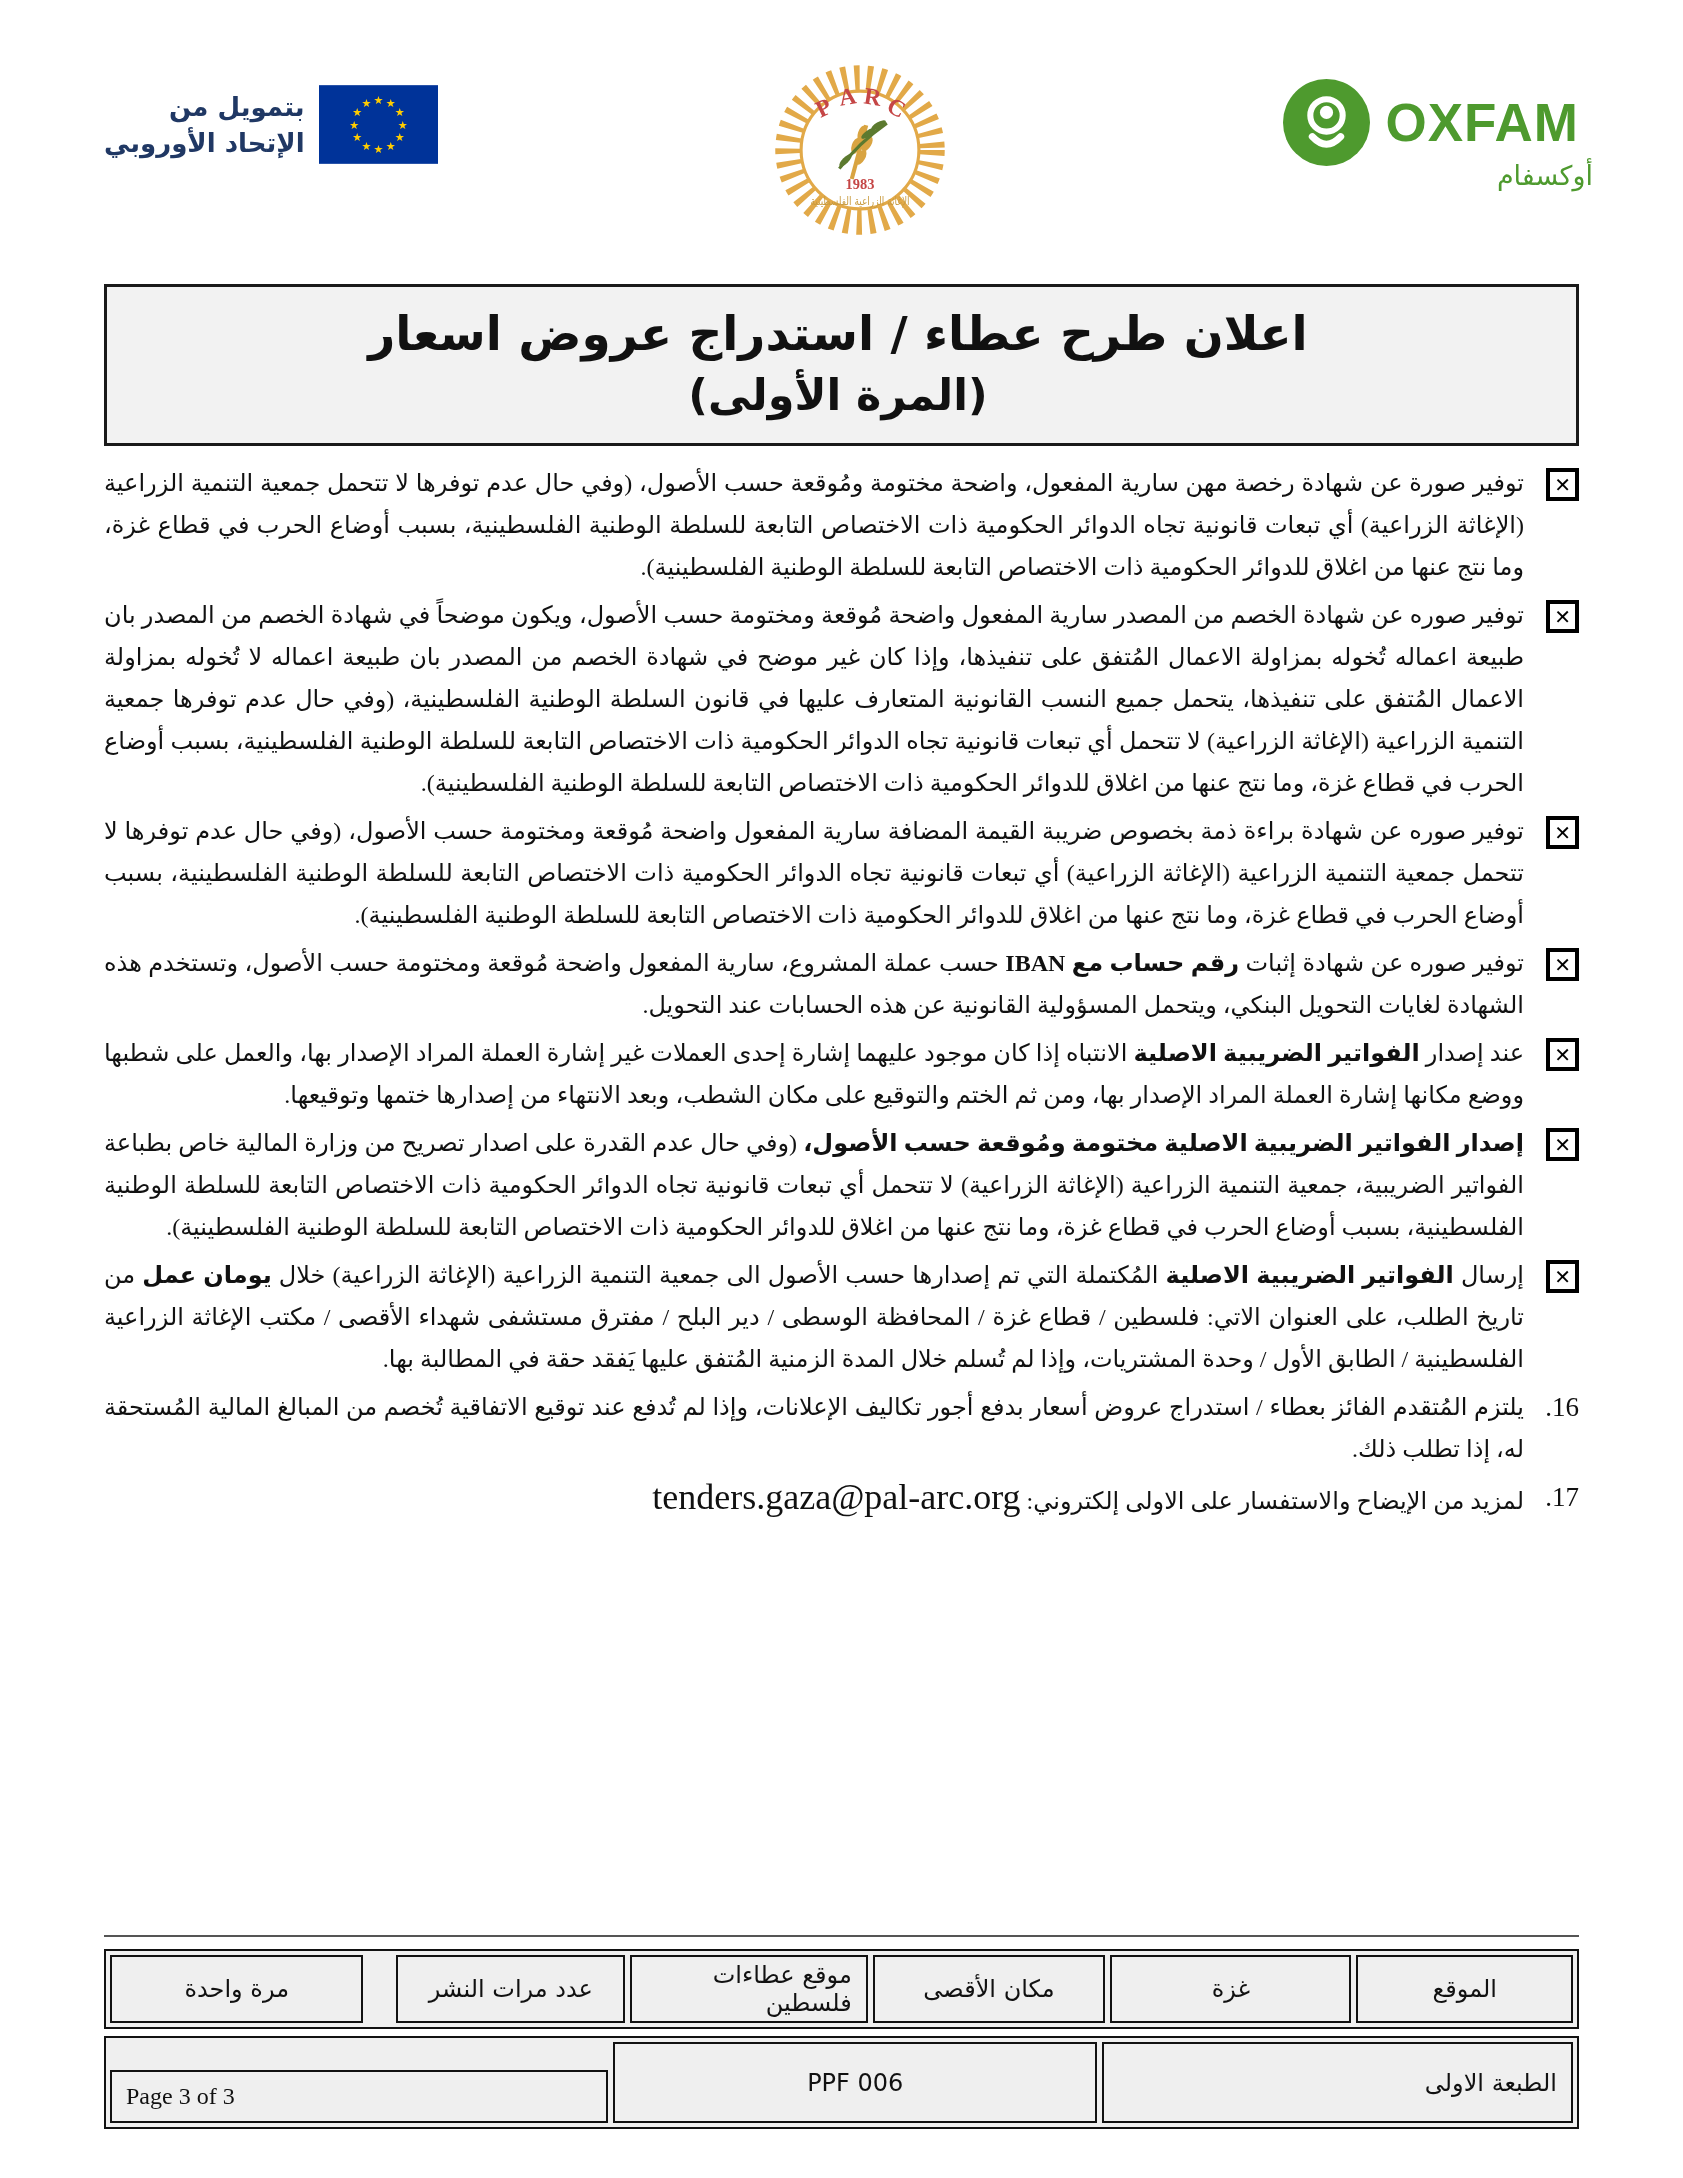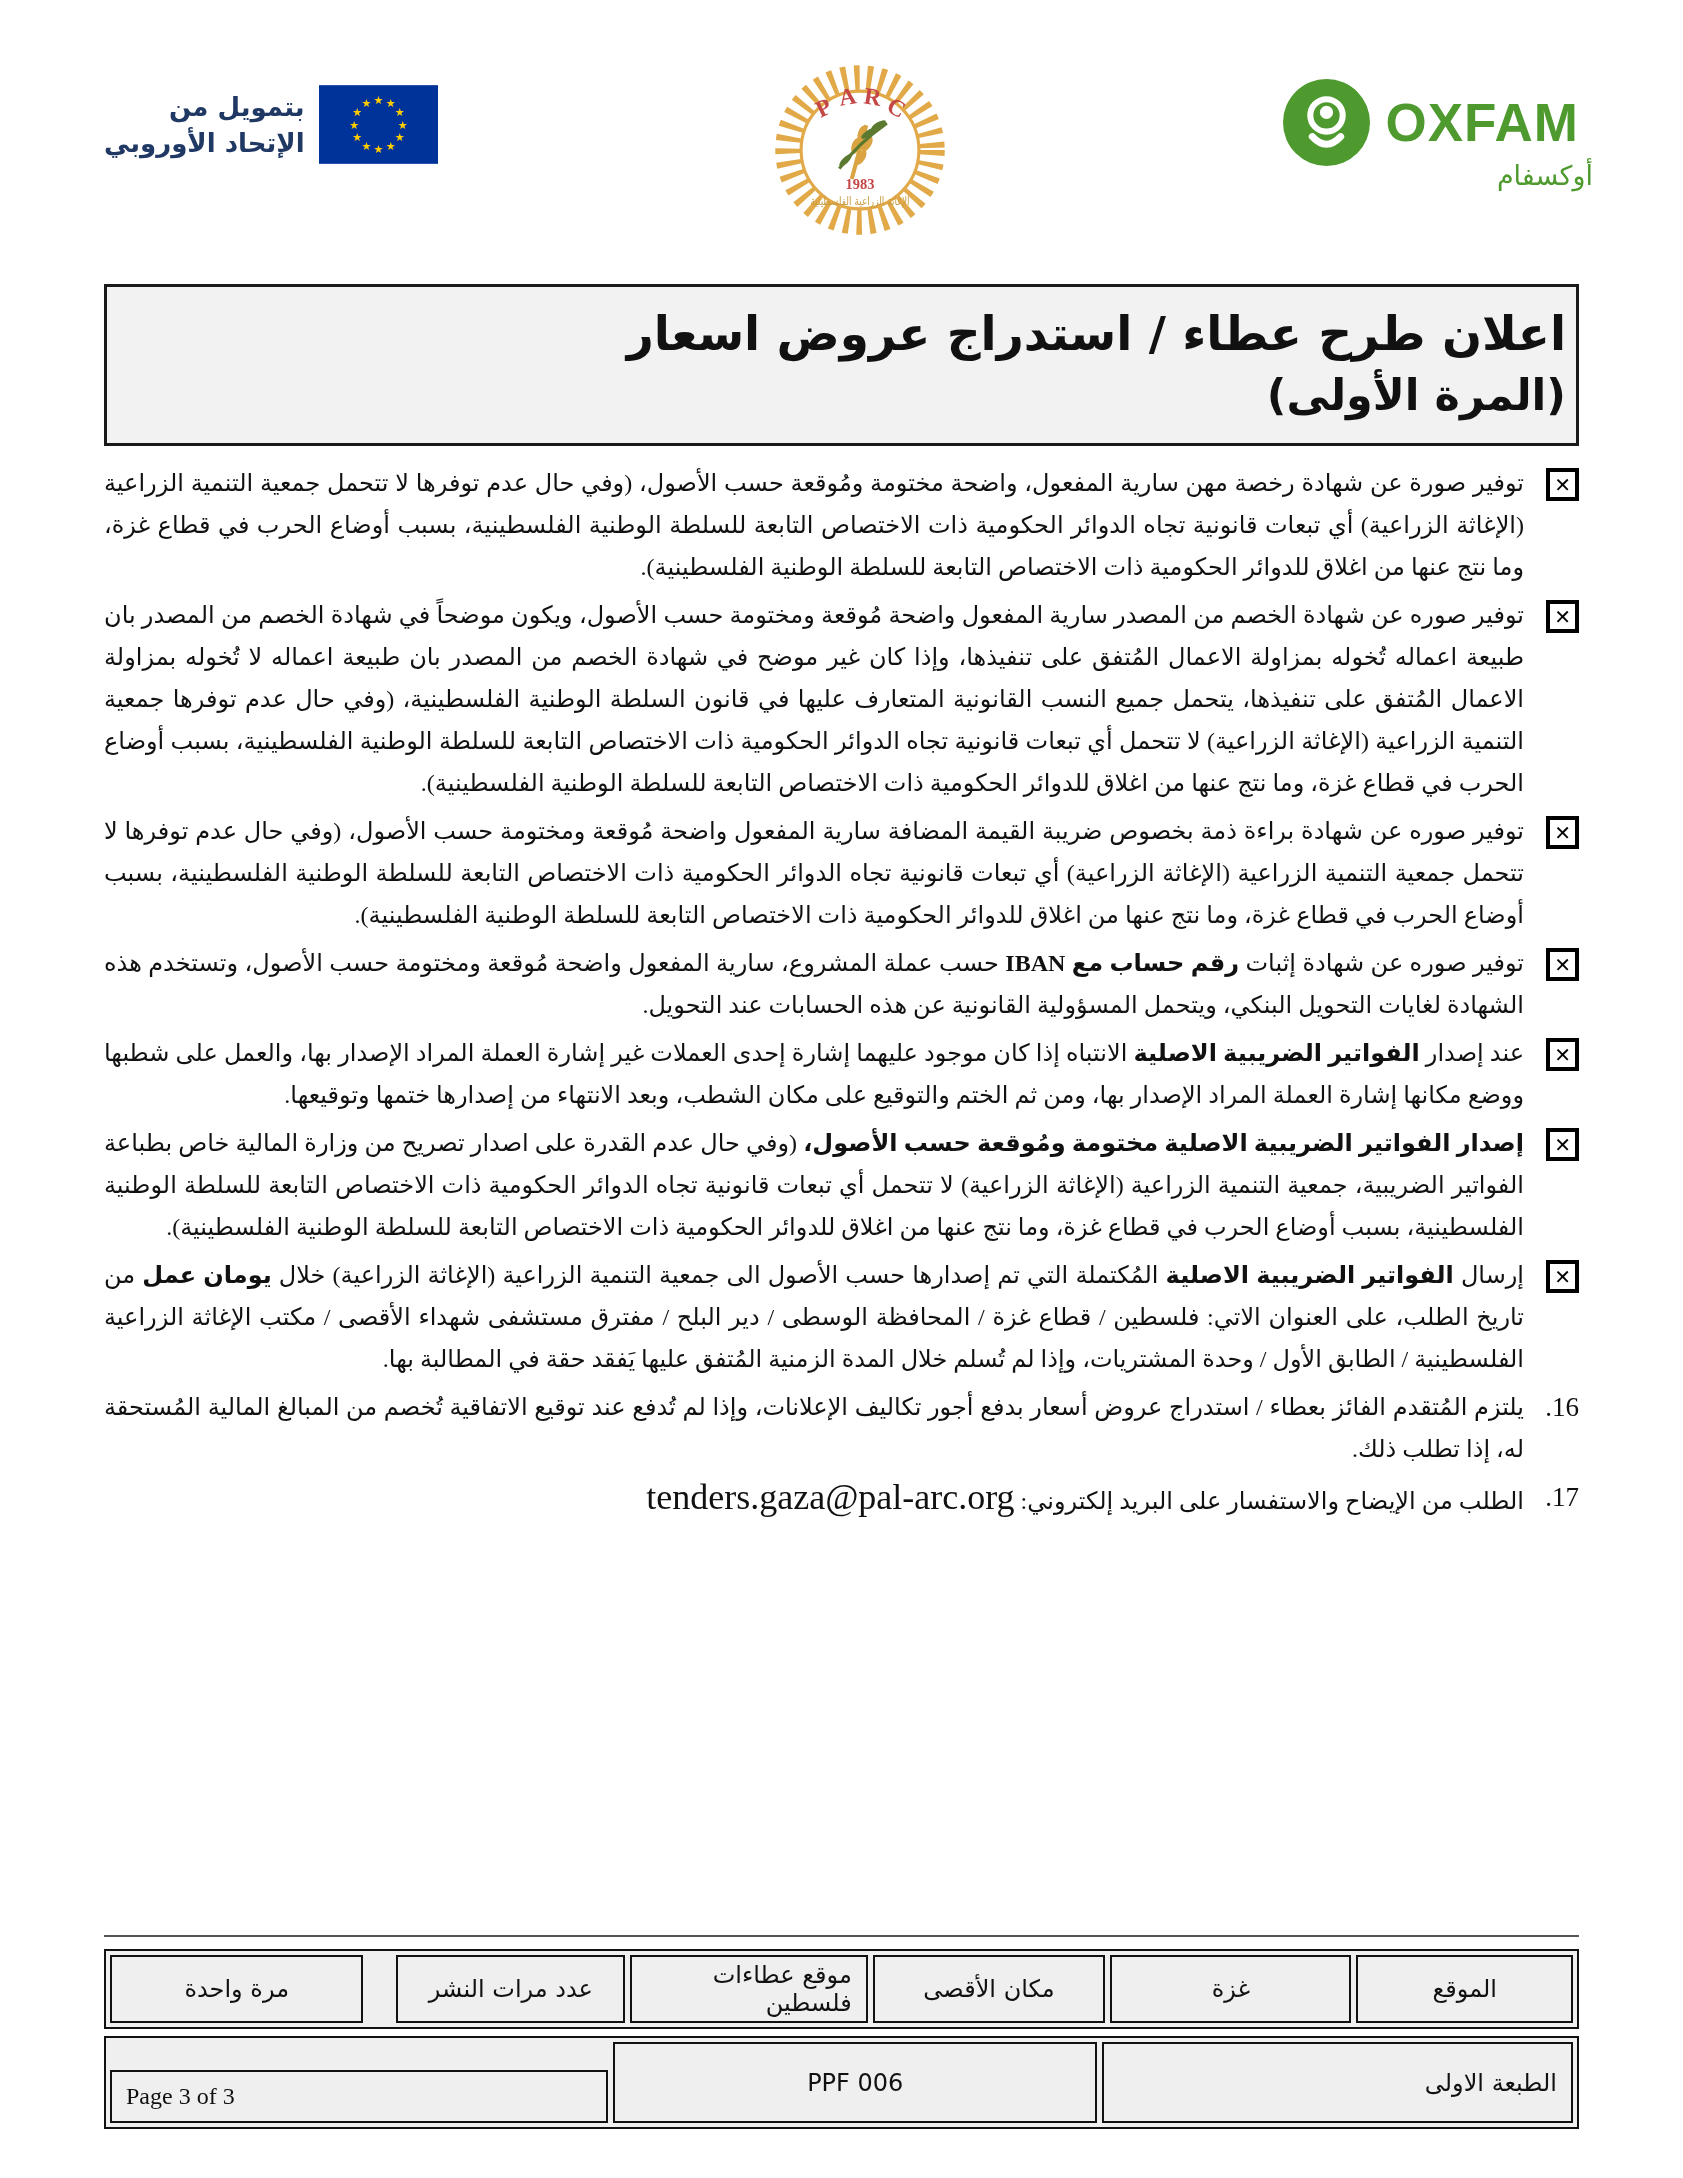--- a/index.html
+++ b/index.html
@@ -15,21 +15,21 @@
   .eu-caption{text-align:right;font-weight:bold;color:#203864;font-size:26px;line-height:36px;}
   .eu-flag{display:block;}
   .parc-wrap{margin-top:0;}
   .oxfam-block{display:flex;flex-direction:column;align-items:center;margin-top:22px;}
   .oxfam-row{display:flex;align-items:center;gap:16px;}
   .oxfam-word{font-family:"Liberation Sans","DejaVu Sans",sans-serif;font-weight:bold;font-size:53px;letter-spacing:1px;color:#4E9A2E;}
   .oxfam-ar{color:#4E9A2E;font-size:27px;margin-top:-6px;margin-right:-14px;align-self:flex-end;}
   
   .title-box{
     margin-top:34px;border:3px solid #1a1a1a;background:#F2F2F2;
-    text-align:right;padding:14px 10px 18px 3px;
+    text-align:center;padding:14px 10px 18px 3px;
   }
   .title-l1{font-size:47px;font-weight:bold;line-height:65px;}
   .title-l2{font-size:43px;font-weight:bold;line-height:59px;}
   
   .body{direction:rtl;margin-top:16px;}
   .item{display:flex;margin-bottom:6px;}
   .marker{flex:0 0 55px;width:55px;padding-top:6px;text-align:right;}
   .num{font-family:"Liberation Serif","DejaVu Sans",serif;font-size:27px;line-height:42px;padding-top:0;}
   .checkbox{
     width:25px;height:25px;border:4px solid #000;display:flex;align-items:center;justify-content:center;
@@ -188,21 +188,21 @@
     </div>
 
     <div class="item">
       <div class="marker num">16.</div>
       <p class="txt"><span>يلتزم المُتقدم الفائز بعطاء / استدراج عروض أسعار بدفع أجور تكاليف الإعلانات، وإذا لم تُدفع عند توقيع الاتفاقية تُخصم من المبالغ المالية المُستحقة له، إذا تطلب ذلك.</span></p>
     </div>
 
     <div class="item">
       <div class="marker num">17.</div>
       <p class="txt">
-        <span>الطلب من الإيضاح والاستفسار على البريد إلكتروني: </span><a class="email" href="#">tenders.gaza@pal-arc.org</a>
+        <span>لمزيد من الإيضاح والاستفسار على الاولى إلكتروني: </span><a class="email" href="#">tenders.gaza@pal-arc.org</a>
       </p>
     </div>
 
   </div>
 
   <div class="footer">
     <div class="pre-footer-line"></div>
 
     <div class="frow">
       <div class="fcell" style="flex:150 0 0;">الموقع</div>

